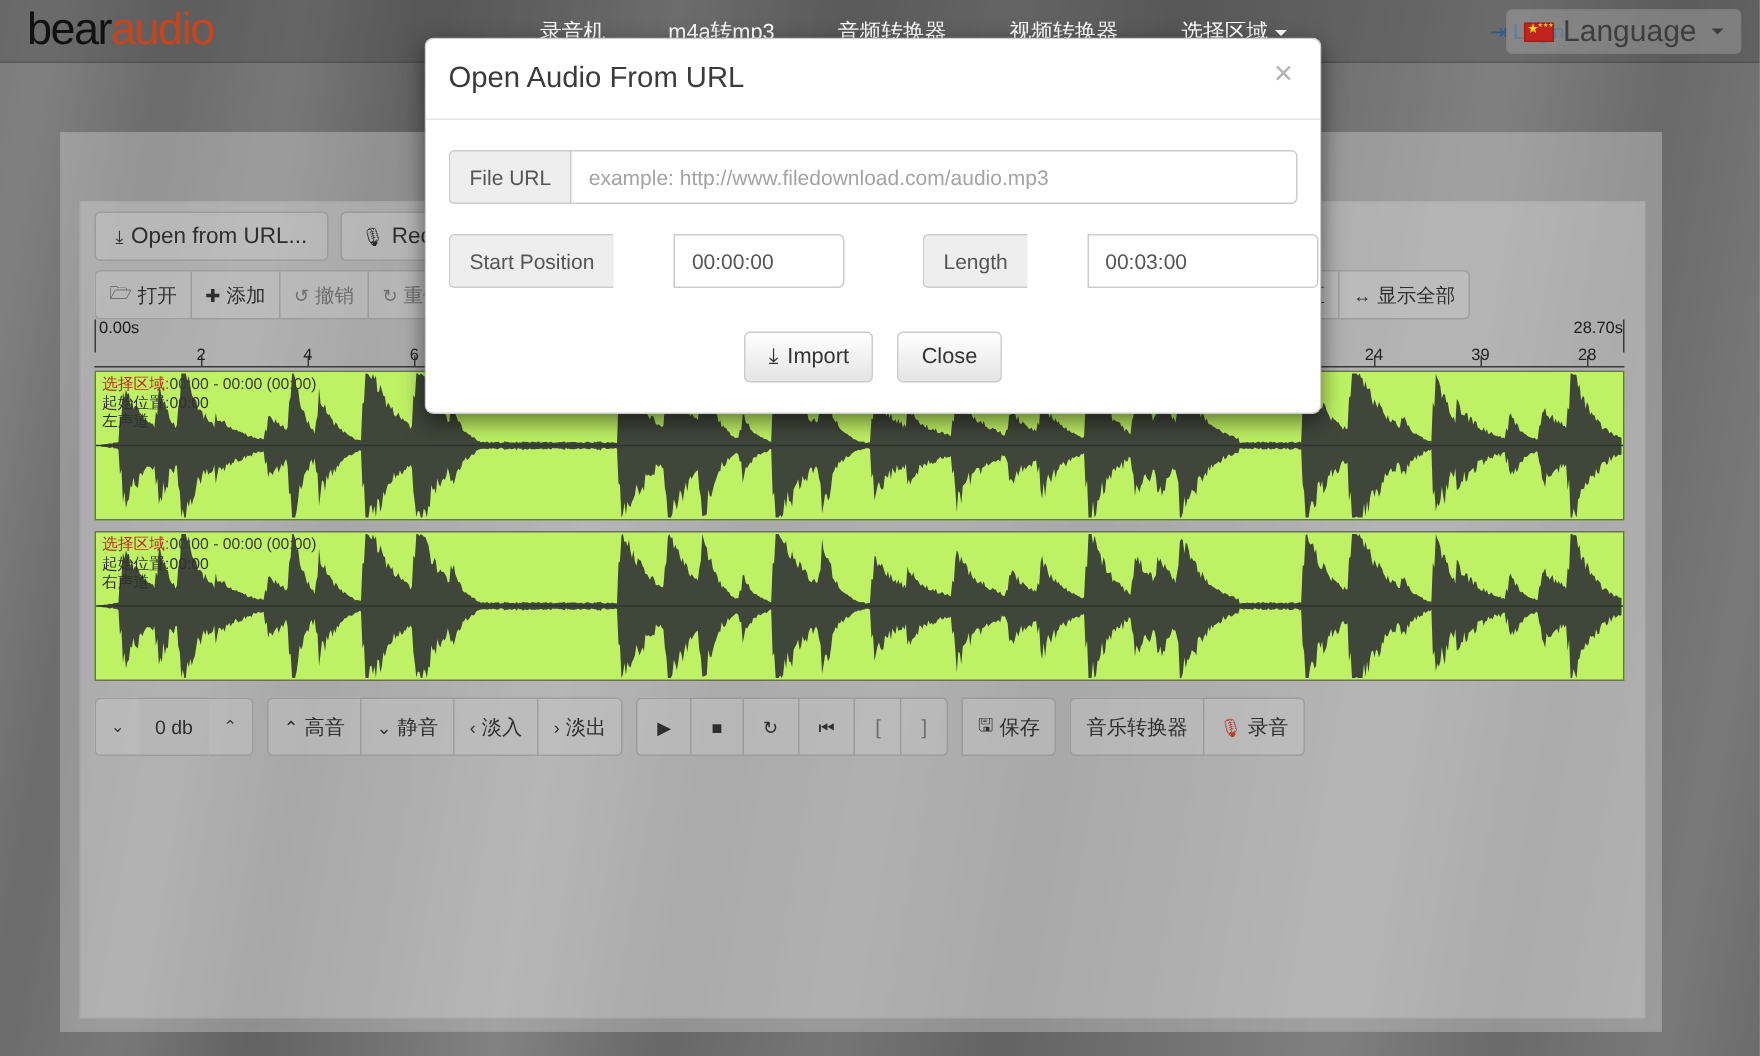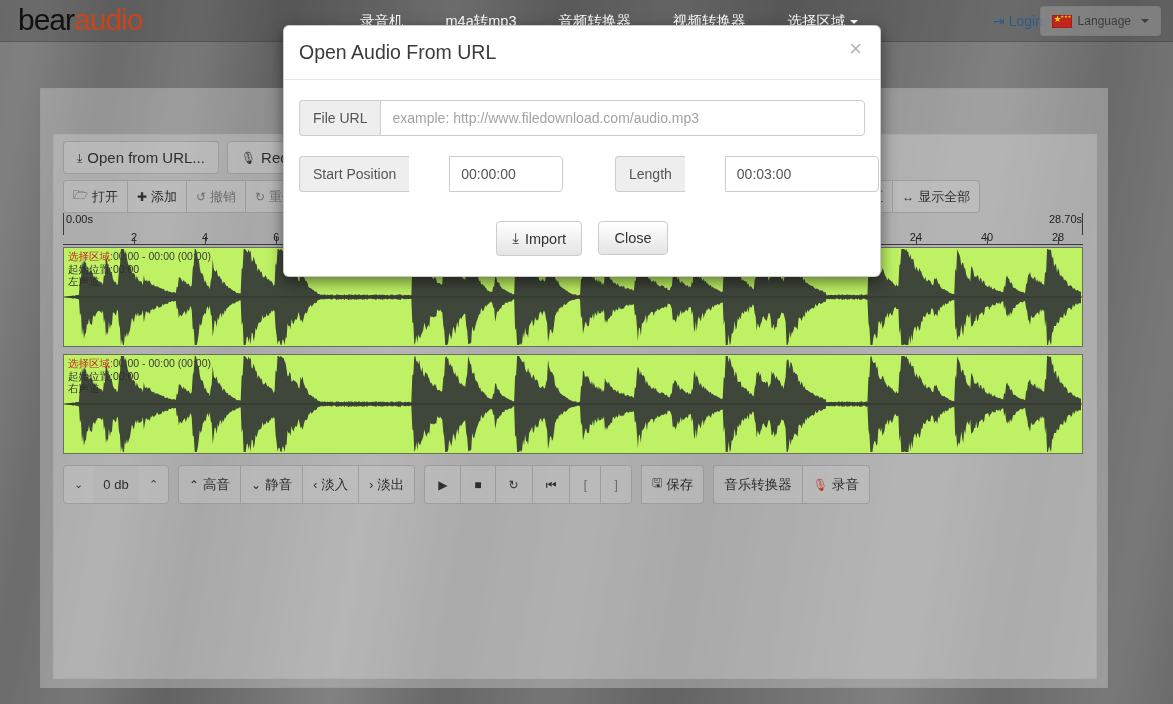--- a/index.html
+++ b/index.html
@@ -44,21 +44,21 @@
     display:inline-block; width:0; height:0; vertical-align:middle;
     border-left:4px solid transparent; border-right:4px solid transparent;
     border-top:4px solid currentColor; margin-left:4px;
   }
   #login {
     position:absolute; right:130px; top:13px; font-size:14px;
     color:#2b5d8a; text-decoration:none;
   }
   #langbtn {
     position:absolute; right:12px; top:6px; height:30px;
-    padding:5px 11px; font-size:12px; color:#3d3d3d;
+    padding:5px 11px; font-size:20px; color:#3d3d3d;
     background:rgba(190,190,190,.35);
     border:1px solid rgba(120,120,120,.5); border-radius:4px;
     display:flex; align-items:center; gap:6px; cursor:pointer;
   }
   .flag-cn {
     width:20px; height:13px; background:#c0241c; position:relative;
     display:inline-block; border:1px solid rgba(0,0,0,.15);
   }
   .flag-cn::before {
     content:"★"; position:absolute; left:1px; top:-3px;
@@ -348,21 +348,21 @@
           <div class="lbl" style="left: 568.641px;">16</div>
           <div class="tick" style="left: 639.721px;"></div>
           <div class="lbl" style="left: 639.721px;">18</div>
           <div class="tick" style="left: 710.801px;"></div>
           <div class="lbl" style="left: 710.801px;">20</div>
           <div class="tick" style="left: 781.882px;"></div>
           <div class="lbl" style="left: 781.882px;">22</div>
           <div class="tick" style="left: 852.962px;"></div>
           <div class="lbl" style="left: 852.962px;">24</div>
           <div class="tick" style="left: 924.042px;"></div>
-          <div class="lbl" style="left: 924.042px;">40</div>
+          <div class="lbl" style="left: 924.042px;">39</div>
           <div class="tick" style="left: 995.122px;"></div>
           <div class="lbl" style="left: 995.122px;">28</div>
         </div>
     </div>
 
     <div class="channel" id="ch-left">
       <svg class="wave" viewBox="0 0 1020 100" preserveAspectRatio="none">
           <g id="wave-left">
             <path d="M0 50.0 L1 49.9 L2 49.7 L3 49.6 L4 49.3 L5 49.3 L6 48.9 L7 49.1 L8 48.8 L9 48.5 L10 48.6 L11 48.7 L12 48.0 L13 47.9 L14 48.0 L15 47.6 L16 29.6 L17 31.3 L18 13.4 L19 17.7 L20 12.0 L21 15.1 L22 14.5 L23 23.9 L24 18.5 L25 25.1 L26 23.2 L27 23.0 L28 24.1 L29 27.2 L30 30.9 L31 27.9 L32 32.1 L33 32.3 L34 33.2 L35 34.3 L36 34.2 L37 35.2 L38 35.2 L39 37.7 L40 27.0 L41 29.2 L42 9.3 L43 12.0 L44 17.9 L45 21.0 L46 19.9 L47 25.4 L48 25.7 L49 31.3 L50 33.6 L51 35.2 L52 34.2 L53 38.2 L54 36.2 L55 23.5 L56 20.9 L57 1.0 L58 1.0 L59 1.0 L60 1.0 L61 5.9 L62 2.7 L63 10.0 L64 15.3 L65 18.0 L66 18.3 L67 19.5 L68 25.7 L69 25.5 L70 25.8 L71 27.1 L72 32.1 L73 28.1 L74 31.3 L75 33.3 L76 34.1 L77 33.8 L78 34.9 L79 38.0 L80 27.7 L81 33.4 L82 33.3 L83 33.0 L84 34.4 L85 33.2 L86 33.4 L87 36.2 L88 37.6 L89 38.0 L90 37.3 L91 39.2 L92 39.1 L93 39.6 L94 39.1 L95 40.4 L96 40.5 L97 41.0 L98 41.2 L99 42.1 L100 41.7 L101 43.7 L102 44.0 L103 43.5 L104 43.3 L105 44.9 L106 44.4 L107 45.0 L108 45.5 L109 45.4 L110 44.7 L111 45.5 L112 45.8 L113 39.2 L114 40.3 L115 30.3 L116 29.8 L117 30.9 L118 32.9 L119 34.8 L120 32.2 L121 35.0 L122 34.2 L123 37.0 L124 36.8 L125 36.1 L126 38.8 L127 39.5 L128 37.8 L129 20.4 L130 17.0 L131 1.0 L132 1.0 L133 4.3 L134 11.6 L135 11.3 L136 20.0 L137 24.9 L138 26.0 L139 26.4 L140 30.4 L141 35.1 L142 33.2 L143 37.4 L144 38.9 L145 38.7 L146 42.0 L147 33.7 L148 29.8 L149 10.9 L150 21.5 L151 23.4 L152 24.2 L153 21.9 L154 27.9 L155 29.1 L156 28.9 L157 31.1 L158 32.5 L159 36.8 L160 34.2 L161 35.3 L162 37.7 L163 39.1 L164 38.6 L165 41.4 L166 40.5 L167 41.3 L168 42.6 L169 43.2 L170 43.8 L171 43.8 L172 44.9 L173 46.1 L174 45.9 L175 46.1 L176 46.3 L177 46.5 L178 21.5 L179 20.5 L180 1.0 L181 1.0 L182 1.7 L183 3.4 L184 4.8 L185 1.3 L186 4.6 L187 2.6 L188 13.6 L189 13.4 L190 8.6 L191 12.5 L192 16.2 L193 16.7 L194 24.1 L195 20.7 L196 22.5 L197 25.0 L198 23.6 L199 29.0 L200 30.2 L201 29.5 L202 27.5 L203 30.4 L204 32.4 L205 31.4 L206 33.3 L207 33.5 L208 34.2 L209 35.6 L210 38.8 L211 36.7 L212 15.6 L213 17.4 L214 1.0 L215 1.0 L216 2.4 L217 1.0 L218 1.8 L219 2.9 L220 3.0 L221 6.0 L222 8.4 L223 14.5 L224 21.6 L225 21.5 L226 17.2 L227 19.2 L228 27.4 L229 26.8 L230 25.0 L231 26.9 L232 26.7 L233 28.0 L234 29.7 L235 34.0 L236 33.6 L237 22.2 L238 25.3 L239 21.8 L240 28.4 L241 30.8 L242 33.9 L243 33.6 L244 35.9 L245 39.7 L246 40.9 L247 40.7 L248 41.7 L249 42.5 L250 42.7 L251 44.4 L252 44.4 L253 44.6 L254 46.2 L255 46.9 L256 46.9 L257 47.8 L258 47.7 L259 47.5 L260 47.9 L261 47.3 L262 47.8 L263 48.3 L264 47.4 L265 47.9 L266 47.9 L267 47.5 L268 47.7 L269 47.5 L270 48.4 L271 48.2 L272 48.1 L273 47.1 L274 47.7 L275 47.5 L276 47.9 L277 48.0 L278 47.9 L279 47.9 L280 48.1 L281 47.2 L282 48.3 L283 47.8 L284 48.1 L285 47.3 L286 47.5 L287 47.6 L288 47.4 L289 47.8 L290 48.1 L291 47.4 L292 47.4 L293 47.6 L294 48.0 L295 47.5 L296 47.3 L297 48.1 L298 47.9 L299 47.7 L300 47.7 L301 47.5 L302 48.2 L303 47.7 L304 47.5 L305 48.2 L306 48.1 L307 48.0 L308 47.9 L309 47.8 L310 47.7 L311 47.8 L312 47.5 L313 47.2 L314 48.3 L315 47.6 L316 47.8 L317 47.6 L318 47.6 L319 47.6 L320 47.7 L321 47.8 L322 48.1 L323 47.9 L324 47.8 L325 48.2 L326 48.4 L327 47.8 L328 47.5 L329 47.4 L330 48.0 L331 48.1 L332 48.3 L333 47.5 L334 47.9 L335 47.3 L336 47.4 L337 47.1 L338 47.9 L339 48.2 L340 48.4 L341 48.0 L342 47.7 L343 48.1 L344 48.0 L345 47.8 L346 47.9 L347 48.2 L348 48.3 L349 20.4 L350 19.8 L351 1.8 L352 1.0 L353 6.6 L354 6.0 L355 9.4 L356 5.0 L357 12.6 L358 17.3 L359 12.0 L360 19.9 L361 22.8 L362 17.3 L363 18.7 L364 19.3 L365 22.7 L366 24.2 L367 28.3 L368 28.3 L369 30.1 L370 32.2 L371 30.0 L372 29.8 L373 32.1 L374 35.7 L375 35.9 L376 35.5 L377 36.5 L378 37.4 L379 36.6 L380 23.4 L381 20.6 L382 2.7 L383 1.0 L384 3.9 L385 3.2 L386 11.1 L387 8.3 L388 11.6 L389 11.3 L390 16.3 L391 20.1 L392 17.3 L393 22.7 L394 20.4 L395 22.8 L396 28.0 L397 29.9 L398 28.2 L399 30.0 L400 31.4 L401 31.1 L402 32.9 L403 24.1 L404 19.4 L405 1.1 L406 4.9 L407 8.9 L408 10.0 L409 18.8 L410 18.6 L411 17.5 L412 24.5 L413 26.9 L414 27.0 L415 29.6 L416 34.3 L417 32.9 L418 37.6 L419 36.4 L420 37.9 L421 38.2 L422 40.3 L423 40.7 L424 43.0 L425 43.5 L426 43.8 L427 45.0 L428 44.5 L429 44.9 L430 39.5 L431 39.6 L432 28.8 L433 29.3 L434 34.1 L435 35.4 L436 35.1 L437 38.9 L438 39.8 L439 41.2 L440 42.0 L441 41.9 L442 43.1 L443 43.4 L444 44.4 L445 44.3 L446 45.4 L447 45.6 L448 45.8 L449 46.6 L450 47.2 L451 47.5 L452 21.3 L453 20.4 L454 1.0 L455 1.0 L456 1.0 L457 3.3 L458 4.6 L459 6.8 L460 7.5 L461 6.0 L462 13.6 L463 16.8 L464 17.8 L465 12.7 L466 18.2 L467 17.5 L468 21.9 L469 24.3 L470 19.8 L471 21.3 L472 26.2 L473 25.1 L474 25.3 L475 27.6 L476 32.3 L477 33.3 L478 33.8 L479 31.9 L480 31.8 L481 34.3 L482 33.6 L483 28.2 L484 25.3 L485 4.5 L486 12.0 L487 15.5 L488 17.5 L489 17.3 L490 20.0 L491 21.4 L492 30.7 L493 32.3 L494 34.4 L495 33.0 L496 37.0 L497 38.6 L498 39.7 L499 40.4 L500 41.2 L501 41.9 L502 42.2 L503 43.4 L504 43.7 L505 44.5 L506 45.7 L507 45.7 L508 46.4 L509 46.9 L510 47.4 L511 47.2 L512 47.5 L513 47.2 L514 48.4 L515 48.1 L516 48.0 L517 47.8 L518 31.6 L519 32.0 L520 16.0 L521 16.5 L522 23.1 L523 21.2 L524 22.8 L525 21.1 L526 24.1 L527 27.5 L528 30.0 L529 26.2 L530 31.4 L531 28.0 L532 32.5 L533 33.6 L534 32.0 L535 35.1 L536 32.0 L537 35.4 L538 33.4 L539 38.0 L540 35.3 L541 37.7 L542 23.2 L543 27.0 L544 27.6 L545 29.7 L546 27.0 L547 31.2 L548 32.5 L549 32.4 L550 34.7 L551 36.3 L552 35.2 L553 36.4 L554 37.9 L555 35.8 L556 39.1 L557 39.3 L558 39.4 L559 38.4 L560 40.0 L561 38.3 L562 41.3 L563 41.7 L564 41.4 L565 40.5 L566 41.2 L567 42.7 L568 42.1 L569 41.9 L570 43.2 L571 43.5 L572 32.6 L573 33.9 L574 18.2 L575 12.0 L576 13.9 L577 20.7 L578 16.2 L579 20.4 L580 21.3 L581 20.7 L582 23.5 L583 29.3 L584 25.9 L585 29.3 L586 31.9 L587 30.6 L588 33.1 L589 34.7 L590 33.8 L591 33.2 L592 35.5 L593 33.1 L594 36.9 L595 37.4 L596 38.5 L597 39.2 L598 38.7 L599 37.7 L600 38.8 L601 38.8 L602 40.9 L603 41.0 L604 40.2 L605 42.5 L606 43.2 L607 43.1 L608 39.5 L609 39.2 L610 29.2 L611 29.1 L612 25.6 L613 26.6 L614 28.4 L615 32.6 L616 29.8 L617 34.9 L618 35.4 L619 33.6 L620 34.9 L621 36.1 L622 36.9 L623 38.6 L624 38.6 L625 37.7 L626 40.3 L627 38.7 L628 40.4 L629 34.3 L630 36.1 L631 20.3 L632 15.7 L633 23.5 L634 20.7 L635 22.8 L636 27.7 L637 31.1 L638 28.2 L639 31.8 L640 33.7 L641 31.4 L642 34.6 L643 33.5 L644 36.0 L645 35.9 L646 37.8 L647 38.5 L648 37.4 L649 40.3 L650 39.6 L651 40.7 L652 41.6 L653 41.2 L654 42.2 L655 42.6 L656 43.4 L657 43.6 L658 44.6 L659 44.8 L660 44.1 L661 22.9 L662 23.5 L663 1.0 L664 1.0 L665 1.0 L666 7.6 L667 2.0 L668 6.1 L669 11.4 L670 12.8 L671 14.8 L672 22.7 L673 16.7 L674 19.7 L675 27.6 L676 27.3 L677 27.6 L678 26.8 L679 33.5 L680 32.2 L681 33.1 L682 33.9 L683 33.9 L684 34.5 L685 37.2 L686 36.4 L687 40.4 L688 38.6 L689 39.7 L690 41.7 L691 42.4 L692 33.2 L693 30.0 L694 17.0 L695 19.5 L696 16.1 L697 21.8 L698 18.6 L699 26.3 L700 27.4 L701 27.7 L702 27.2 L703 28.9 L704 26.7 L705 27.9 L706 33.3 L707 30.6 L708 29.1 L709 16.1 L710 20.1 L711 17.7 L712 21.2 L713 24.4 L714 21.3 L715 24.5 L716 25.9 L717 25.8 L718 28.7 L719 32.2 L720 30.8 L721 34.6 L722 28.4 L723 22.6 L724 6.3 L725 4.3 L726 5.3 L727 14.2 L728 6.8 L729 8.1 L730 12.3 L731 18.5 L732 17.0 L733 19.4 L734 19.1 L735 21.0 L736 27.4 L737 26.4 L738 30.9 L739 26.7 L740 29.7 L741 33.3 L742 31.6 L743 35.2 L744 35.7 L745 35.8 L746 37.1 L747 37.4 L748 38.2 L749 38.9 L750 38.6 L751 39.8 L752 40.9 L753 41.9 L754 41.2 L755 41.6 L756 42.1 L757 43.5 L758 43.2 L759 43.4 L760 43.3 L761 44.9 L762 45.5 L763 44.6 L764 48.3 L765 48.2 L766 48.0 L767 47.9 L768 47.9 L769 47.7 L770 48.0 L771 47.9 L772 47.9 L773 47.6 L774 48.3 L775 48.0 L776 47.5 L777 47.5 L778 48.3 L779 47.4 L780 47.5 L781 47.9 L782 47.6 L783 48.3 L784 47.4 L785 47.4 L786 48.0 L787 47.5 L788 48.0 L789 48.3 L790 47.8 L791 47.9 L792 47.7 L793 48.1 L794 48.1 L795 47.7 L796 48.5 L797 47.7 L798 47.7 L799 47.3 L800 47.8 L801 48.3 L802 47.9 L803 47.8 L804 47.3 L805 47.9 L806 22.8 L807 22.3 L808 1.9 L809 1.0 L810 5.9 L811 8.1 L812 7.8 L813 7.5 L814 13.8 L815 11.3 L816 20.6 L817 23.4 L818 24.8 L819 24.7 L820 20.8 L821 22.4 L822 26.2 L823 28.2 L824 30.2 L825 33.1 L826 30.4 L827 32.3 L828 32.8 L829 34.2 L830 34.1 L831 36.4 L832 37.2 L833 39.3 L834 36.8 L835 39.0 L836 38.5 L837 17.5 L838 16.3 L839 1.0 L840 1.0 L841 1.0 L842 1.0 L843 2.6 L844 1.0 L845 3.9 L846 4.2 L847 10.5 L848 6.1 L849 11.4 L850 11.5 L851 11.0 L852 17.7 L853 22.8 L854 18.6 L855 21.6 L856 24.4 L857 20.3 L858 23.0 L859 24.3 L860 27.9 L861 29.6 L862 32.3 L863 29.3 L864 33.3 L865 34.3 L866 32.2 L867 33.2 L868 33.3 L869 36.2 L870 37.7 L871 37.8 L872 30.9 L873 32.0 L874 30.4 L875 32.8 L876 36.6 L877 36.4 L878 39.2 L879 40.7 L880 41.8 L881 42.0 L882 41.8 L883 42.8 L884 43.4 L885 43.8 L886 44.3 L887 45.9 L888 45.7 L889 46.5 L890 46.9 L891 46.7 L892 47.1 L893 20.4 L894 23.9 L895 1.0 L896 4.3 L897 6.3 L898 9.8 L899 18.0 L900 15.1 L901 15.3 L902 20.4 L903 20.8 L904 27.2 L905 29.6 L906 31.6 L907 30.6 L908 34.8 L909 18.3 L910 19.8 L911 22.9 L912 29.1 L913 29.1 L914 29.7 L915 27.8 L916 28.1 L917 34.2 L918 30.3 L919 31.2 L920 35.7 L921 33.1 L922 33.8 L923 37.9 L924 38.3 L925 39.5 L926 39.8 L927 37.8 L928 40.9 L929 39.0 L930 42.0 L931 42.0 L932 40.6 L933 42.2 L934 43.1 L935 43.4 L936 43.5 L937 44.1 L938 43.4 L939 45.1 L940 44.6 L941 45.3 L942 38.2 L943 40.2 L944 29.8 L945 28.1 L946 31.1 L947 31.5 L948 36.3 L949 34.6 L950 36.6 L951 40.2 L952 40.7 L953 40.5 L954 42.0 L955 42.4 L956 43.3 L957 44.0 L958 44.4 L959 44.7 L960 45.2 L961 44.7 L962 45.9 L963 45.7 L964 37.0 L965 35.8 L966 27.9 L967 26.7 L968 24.4 L969 29.8 L970 29.9 L971 32.1 L972 30.2 L973 29.0 L974 34.5 L975 31.7 L976 34.9 L977 32.9 L978 35.4 L979 33.6 L980 36.7 L981 36.6 L982 38.2 L983 24.2 L984 25.6 L985 1.0 L986 1.0 L987 2.0 L988 1.5 L989 2.3 L990 10.6 L991 8.5 L992 19.2 L993 16.7 L994 16.8 L995 25.0 L996 20.3 L997 23.0 L998 29.1 L999 27.4 L1000 29.4 L1001 29.4 L1002 33.3 L1003 31.9 L1004 33.4 L1005 34.4 L1006 38.9 L1007 38.7 L1008 38.0 L1009 38.3 L1010 39.4 L1011 41.8 L1012 40.7 L1013 41.8 L1014 43.7 L1015 42.9 L1016 42.8 L1017 44.2 L1018 44.3 L1019 44.7 L1019 56.2 L1018 56.7 L1017 56.2 L1016 57.1 L1015 58.2 L1014 56.2 L1013 58.1 L1012 60.8 L1011 57.3 L1010 62.1 L1009 63.3 L1008 60.9 L1007 61.3 L1006 61.6 L1005 64.0 L1004 69.0 L1003 69.1 L1002 65.8 L1001 72.1 L1000 70.2 L999 71.1 L998 70.3 L997 75.9 L996 77.1 L995 75.0 L994 79.5 L993 79.6 L992 79.7 L991 85.5 L990 86.6 L989 99.0 L988 96.5 L987 92.8 L986 99.0 L985 99.0 L984 72.8 L983 80.4 L982 62.8 L981 64.8 L980 62.3 L979 65.4 L978 62.4 L977 68.7 L976 65.5 L975 66.4 L974 67.3 L973 68.7 L972 71.0 L971 70.9 L970 71.2 L969 68.6 L968 78.4 L967 74.8 L966 72.8 L965 64.2 L964 61.4 L963 54.7 L962 53.7 L961 55.3 L960 55.5 L959 54.9 L958 55.4 L957 56.4 L956 57.5 L955 57.8 L954 57.8 L953 61.3 L952 61.1 L951 61.6 L950 65.8 L949 68.2 L948 65.1 L947 69.9 L946 67.2 L945 70.1 L944 67.2 L943 58.4 L942 62.5 L941 54.4 L940 54.6 L939 55.6 L938 57.7 L937 55.3 L936 57.1 L935 56.0 L934 55.9 L933 59.0 L932 58.2 L931 58.8 L930 57.1 L929 60.3 L928 60.4 L927 63.4 L926 59.3 L925 59.8 L924 60.3 L923 60.3 L922 67.1 L921 68.9 L920 65.2 L919 66.3 L918 67.3 L917 68.0 L916 73.4 L915 74.8 L914 67.9 L913 74.6 L912 74.5 L911 78.2 L910 79.7 L909 80.3 L908 65.5 L907 71.6 L906 69.8 L905 67.5 L904 71.8 L903 80.8 L902 76.4 L901 89.8 L900 85.1 L899 77.9 L898 87.6 L897 91.4 L896 89.3 L895 94.7 L894 80.6 L893 83.7 L892 52.5 L891 53.6 L890 53.1 L889 54.1 L888 54.8 L887 53.6 L886 56.8 L885 56.7 L884 57.7 L883 56.2 L882 59.7 L881 57.2 L880 59.8 L879 60.7 L878 60.2 L877 65.0 L876 62.6 L875 70.1 L874 67.6 L873 67.4 L872 69.8 L871 63.7 L870 61.6 L869 62.1 L868 68.1 L867 67.3 L866 68.1 L865 65.3 L864 67.1 L863 70.4 L862 70.5 L861 68.8 L860 75.5 L859 74.7 L858 82.0 L857 84.8 L856 80.4 L855 79.7 L854 85.1 L853 80.3 L852 81.0 L851 85.9 L850 95.4 L849 87.7 L848 98.4 L847 89.3 L846 99.0 L845 99.0 L844 99.0 L843 99.0 L842 98.3 L841 99.0 L840 99.0 L839 99.0 L838 81.3 L837 87.9 L836 61.7 L835 62.4 L834 62.2 L833 60.0 L832 61.4 L831 64.6 L830 68.6 L829 68.8 L828 65.9 L827 67.6 L826 71.4 L825 65.9 L824 70.6 L823 70.5 L822 77.7 L821 80.2 L820 82.6 L819 73.9 L818 78.6 L817 74.4 L816 75.8 L815 90.6 L814 92.5 L813 88.5 L812 87.5 L811 91.9 L810 99.0 L809 99.0 L808 99.0 L807 81.3 L806 76.4 L805 52.3 L804 53.1 L803 52.2 L802 51.9 L801 51.6 L800 52.2 L799 52.7 L798 52.7 L797 52.7 L796 51.5 L795 52.7 L794 51.7 L793 51.9 L792 52.7 L791 52.3 L790 52.5 L789 51.5 L788 51.9 L787 52.5 L786 52.2 L785 52.8 L784 52.4 L783 51.6 L782 52.7 L781 52.3 L780 52.8 L779 52.6 L778 51.6 L777 52.5 L776 52.1 L775 51.8 L774 51.4 L773 52.3 L772 52.5 L771 52.0 L770 52.2 L769 52.2 L768 51.8 L767 52.5 L766 52.1 L765 52.1 L764 51.7 L763 55.2 L762 55.1 L761 55.0 L760 56.0 L759 57.0 L758 57.2 L757 55.9 L756 56.7 L755 58.9 L754 59.3 L753 57.0 L752 60.6 L751 62.1 L750 60.9 L749 61.8 L748 62.5 L747 62.9 L746 65.2 L745 62.9 L744 67.2 L743 64.3 L742 70.9 L741 68.6 L740 71.2 L739 74.7 L738 71.8 L737 70.8 L736 71.9 L735 83.7 L734 81.4 L733 80.9 L732 79.9 L731 83.6 L730 86.6 L729 86.4 L728 92.1 L727 84.9 L726 95.6 L725 99.0 L724 99.0 L723 75.1 L722 70.9 L721 66.6 L720 66.5 L719 65.5 L718 69.0 L717 71.5 L716 72.0 L715 72.5 L714 80.9 L713 80.5 L712 84.3 L711 77.5 L710 81.3 L709 82.0 L708 71.5 L707 66.7 L706 66.3 L705 70.6 L704 74.5 L703 73.4 L702 72.2 L701 69.6 L700 70.6 L699 75.8 L698 77.3 L697 81.8 L696 79.3 L695 76.7 L694 84.4 L693 69.9 L692 66.5 L691 58.3 L690 57.7 L689 60.8 L688 60.8 L687 59.3 L686 66.3 L685 61.1 L684 65.0 L683 65.2 L682 63.7 L681 67.5 L680 65.5 L679 66.6 L678 72.9 L677 69.7 L676 73.6 L675 71.8 L674 81.4 L673 83.4 L672 74.5 L671 83.3 L670 87.3 L669 87.2 L668 97.0 L667 99.0 L666 87.9 L665 99.0 L664 99.0 L663 99.0 L662 73.3 L661 78.8 L660 55.1 L659 56.1 L658 55.8 L657 57.7 L656 57.9 L655 57.1 L654 57.9 L653 58.7 L652 58.0 L651 60.9 L650 59.0 L649 60.9 L648 64.3 L647 62.5 L646 61.1 L645 63.2 L644 62.5 L643 66.1 L642 67.2 L641 72.1 L640 65.8 L639 69.7 L638 75.1 L637 72.2 L636 69.6 L635 74.1 L634 84.9 L633 75.0 L632 86.3 L631 80.9 L630 64.0 L629 68.5 L628 60.0 L627 60.7 L626 60.5 L625 64.7 L624 63.1 L623 63.4 L622 64.7 L621 66.3 L620 64.7 L619 68.2 L618 63.2 L617 67.4 L616 70.8 L615 67.3 L614 71.7 L613 76.1 L612 73.7 L611 72.8 L610 73.9 L609 61.9 L608 59.1 L607 56.8 L606 57.3 L605 56.5 L604 61.2 L603 59.7 L602 60.0 L601 61.3 L600 60.6 L599 61.1 L598 61.8 L597 62.8 L596 63.7 L595 61.8 L594 63.8 L593 64.7 L592 65.1 L591 69.7 L590 65.5 L589 65.1 L588 65.5 L587 67.5 L586 68.7 L585 69.4 L584 77.2 L583 68.2 L582 72.6 L581 75.3 L580 76.3 L579 77.5 L578 89.8 L577 81.9 L576 81.2 L575 95.4 L574 79.8 L573 67.0 L572 69.1 L571 57.1 L570 58.0 L569 57.8 L568 58.5 L567 57.3 L566 59.0 L565 59.0 L564 57.7 L563 58.8 L562 59.5 L561 61.9 L560 61.6 L559 62.7 L558 61.4 L557 62.6 L556 59.7 L555 63.9 L554 62.9 L553 62.3 L552 65.5 L551 63.6 L550 63.3 L549 69.7 L548 68.6 L547 71.2 L546 71.8 L545 73.2 L544 76.5 L543 73.0 L542 76.5 L541 62.3 L540 66.1 L539 63.7 L538 66.7 L537 66.2 L536 67.0 L535 63.2 L534 69.1 L533 67.6 L532 65.3 L531 73.0 L530 66.7 L529 71.7 L528 71.1 L527 70.3 L526 79.1 L525 80.1 L524 78.8 L523 74.7 L522 77.5 L521 82.6 L520 87.4 L519 69.1 L518 72.0 L517 52.5 L516 51.8 L515 51.9 L514 51.9 L513 52.6 L512 52.3 L511 53.2 L510 53.1 L509 53.1 L508 53.7 L507 53.8 L506 54.7 L505 55.3 L504 56.6 L503 57.9 L502 58.0 L501 57.1 L500 59.5 L499 61.3 L498 59.5 L497 61.9 L496 61.3 L495 65.7 L494 64.3 L493 67.5 L492 69.3 L491 78.6 L490 85.6 L489 87.5 L488 83.0 L487 83.4 L486 90.3 L485 96.2 L484 76.2 L483 72.5 L482 66.2 L481 63.9 L480 65.7 L479 69.2 L478 64.9 L477 65.2 L476 68.2 L475 74.5 L474 72.7 L473 73.9 L472 70.5 L471 77.6 L470 79.8 L469 73.0 L468 76.1 L467 77.7 L466 79.9 L465 91.6 L464 87.9 L463 88.0 L462 81.3 L461 92.3 L460 86.3 L459 96.7 L458 99.0 L457 97.1 L456 99.0 L455 99.0 L454 99.0 L453 82.0 L452 83.8 L451 52.3 L450 52.6 L449 53.8 L448 54.8 L447 54.5 L446 54.7 L445 55.3 L444 56.3 L443 55.7 L442 55.9 L441 58.4 L440 57.9 L439 58.3 L438 61.9 L437 61.5 L436 63.3 L435 65.3 L434 64.6 L433 70.1 L432 75.4 L431 60.9 L430 60.9 L429 55.9 L428 55.1 L427 55.4 L426 56.4 L425 57.3 L424 58.1 L423 59.9 L422 58.4 L421 62.2 L420 64.3 L419 64.0 L418 60.8 L417 67.5 L416 67.5 L415 70.4 L414 73.5 L413 76.2 L412 80.3 L411 84.8 L410 84.3 L409 79.7 L408 96.7 L407 97.4 L406 97.8 L405 98.1 L404 84.5 L403 79.7 L402 66.9 L401 67.4 L400 68.7 L399 70.4 L398 72.8 L397 71.0 L396 73.7 L395 81.4 L394 75.1 L393 80.5 L392 87.9 L391 82.4 L390 80.2 L389 87.7 L388 93.7 L387 89.5 L386 86.5 L385 96.6 L384 99.0 L383 99.0 L382 99.0 L381 84.3 L380 78.6 L379 65.9 L378 64.8 L377 62.7 L376 64.5 L375 63.7 L374 62.6 L373 70.1 L372 69.6 L371 70.5 L370 70.8 L369 69.8 L368 70.5 L367 69.4 L366 80.9 L365 78.2 L364 80.9 L363 83.7 L362 79.8 L361 76.4 L360 83.5 L359 86.2 L358 88.3 L357 91.9 L356 91.0 L355 88.3 L354 96.9 L353 88.8 L352 96.5 L351 99.0 L350 76.9 L349 75.7 L348 52.0 L347 51.7 L346 52.0 L345 52.2 L344 51.9 L343 52.2 L342 52.3 L341 52.3 L340 51.7 L339 51.6 L338 51.9 L337 53.4 L336 52.6 L335 53.1 L334 52.2 L333 52.2 L332 52.0 L331 51.7 L330 52.3 L329 52.5 L328 52.4 L327 52.1 L326 51.8 L325 52.1 L324 52.5 L323 52.4 L322 51.7 L321 52.4 L320 52.4 L319 52.7 L318 52.4 L317 52.6 L316 52.1 L315 52.3 L314 51.6 L313 52.9 L312 52.8 L311 52.0 L310 52.2 L309 52.0 L308 51.9 L307 51.9 L306 51.8 L305 51.7 L304 52.8 L303 52.3 L302 51.8 L301 52.7 L300 52.2 L299 52.7 L298 52.2 L297 52.0 L296 52.4 L295 52.3 L294 52.3 L293 52.7 L292 52.4 L291 52.8 L290 52.1 L289 52.4 L288 52.9 L287 52.4 L286 52.5 L285 53.2 L284 52.1 L283 52.4 L282 51.6 L281 53.2 L280 51.9 L279 52.0 L278 52.5 L277 52.4 L276 52.0 L275 52.8 L274 52.3 L273 53.1 L272 52.1 L271 51.6 L270 51.6 L269 52.2 L268 52.6 L267 52.2 L266 52.0 L265 51.9 L264 52.2 L263 51.9 L262 52.3 L261 52.4 L260 52.2 L259 52.2 L258 52.2 L257 52.3 L256 52.8 L255 53.1 L254 53.6 L253 55.8 L252 56.5 L251 55.9 L250 57.4 L249 59.0 L248 59.9 L247 58.0 L246 60.2 L245 60.7 L244 64.7 L243 66.8 L242 65.9 L241 67.9 L240 72.3 L239 76.5 L238 73.2 L237 74.6 L236 69.3 L235 65.1 L234 70.6 L233 73.5 L232 72.5 L231 74.2 L230 78.0 L229 76.4 L228 72.5 L227 83.0 L226 79.2 L225 80.2 L224 76.7 L223 91.9 L222 91.2 L221 99.0 L220 94.5 L219 93.0 L218 99.0 L217 99.0 L216 94.9 L215 94.6 L214 98.7 L213 89.1 L212 81.3 L211 64.9 L210 63.3 L209 65.0 L208 63.8 L207 66.6 L206 66.5 L205 69.1 L204 69.4 L203 66.9 L202 71.0 L201 69.9 L200 72.4 L199 68.3 L198 74.1 L197 75.8 L196 76.1 L195 76.4 L194 79.9 L193 84.3 L192 81.5 L191 90.6 L190 95.4 L189 86.9 L188 86.4 L187 99.0 L186 91.0 L185 96.6 L184 90.4 L183 91.2 L182 99.0 L181 99.0 L180 99.0 L179 75.3 L178 78.8 L177 53.5 L176 53.3 L175 54.3 L174 54.5 L173 54.7 L172 55.7 L171 56.7 L170 56.7 L169 56.3 L168 57.5 L167 58.3 L166 58.3 L165 60.1 L164 60.9 L163 61.6 L162 64.7 L161 63.6 L160 68.3 L159 65.7 L158 71.0 L157 66.3 L156 68.2 L155 73.6 L154 70.4 L153 80.9 L152 74.7 L151 73.6 L150 82.9 L149 90.8 L148 69.2 L147 67.5 L146 58.5 L145 63.4 L144 59.5 L143 61.4 L142 67.5 L141 66.4 L140 68.3 L139 70.1 L138 77.0 L137 79.6 L136 76.8 L135 87.1 L134 94.5 L133 99.0 L132 99.0 L131 99.0 L130 82.4 L129 83.0 L128 64.1 L127 59.2 L126 61.3 L125 64.7 L124 62.5 L123 65.5 L122 68.3 L121 64.2 L120 65.9 L119 67.4 L118 70.0 L117 68.7 L116 67.9 L115 71.6 L114 61.1 L113 62.6 L112 54.1 L111 54.2 L110 54.8 L109 54.1 L108 54.3 L107 55.2 L106 55.0 L105 54.8 L104 57.4 L103 56.7 L102 57.2 L101 56.9 L100 58.8 L99 56.9 L98 59.5 L97 60.3 L96 60.5 L95 61.2 L94 59.5 L93 58.8 L92 61.7 L91 61.7 L90 63.9 L89 61.4 L88 63.5 L87 62.5 L86 67.5 L85 65.0 L84 66.7 L83 64.9 L82 64.8 L81 69.9 L80 75.9 L79 63.2 L78 67.3 L77 68.6 L76 68.6 L75 69.9 L74 65.9 L73 70.1 L72 66.5 L71 69.9 L70 76.4 L69 72.9 L68 71.2 L67 77.8 L66 84.1 L65 86.5 L64 90.4 L63 85.9 L62 91.7 L61 87.9 L60 99.0 L59 99.0 L58 93.2 L57 99.0 L56 81.4 L55 77.5 L54 63.6 L53 63.8 L52 68.8 L51 67.7 L50 65.8 L49 65.9 L48 78.9 L47 78.1 L46 82.9 L45 74.7 L44 88.2 L43 85.2 L42 89.8 L41 72.2 L40 76.9 L39 63.7 L38 66.6 L37 65.4 L36 64.5 L35 64.4 L34 64.3 L33 65.9 L32 67.5 L31 70.6 L30 68.6 L29 69.8 L28 78.9 L27 77.9 L26 77.0 L25 71.7 L24 78.4 L23 77.3 L22 86.5 L21 88.0 L20 92.6 L19 81.5 L18 89.0 L17 66.1 L16 69.5 L15 52.9 L14 52.0 L13 51.9 L12 52.0 L11 51.1 L10 51.6 L9 51.7 L8 51.3 L7 51.1 L6 51.1 L5 50.8 L4 50.8 L3 50.4 L2 50.3 L1 50.1 L0 50.0 Z" fill="#3f463a"></path>
             <rect x="0" y="49.5" width="1020" height="1" fill="#2f352c"></rect>

